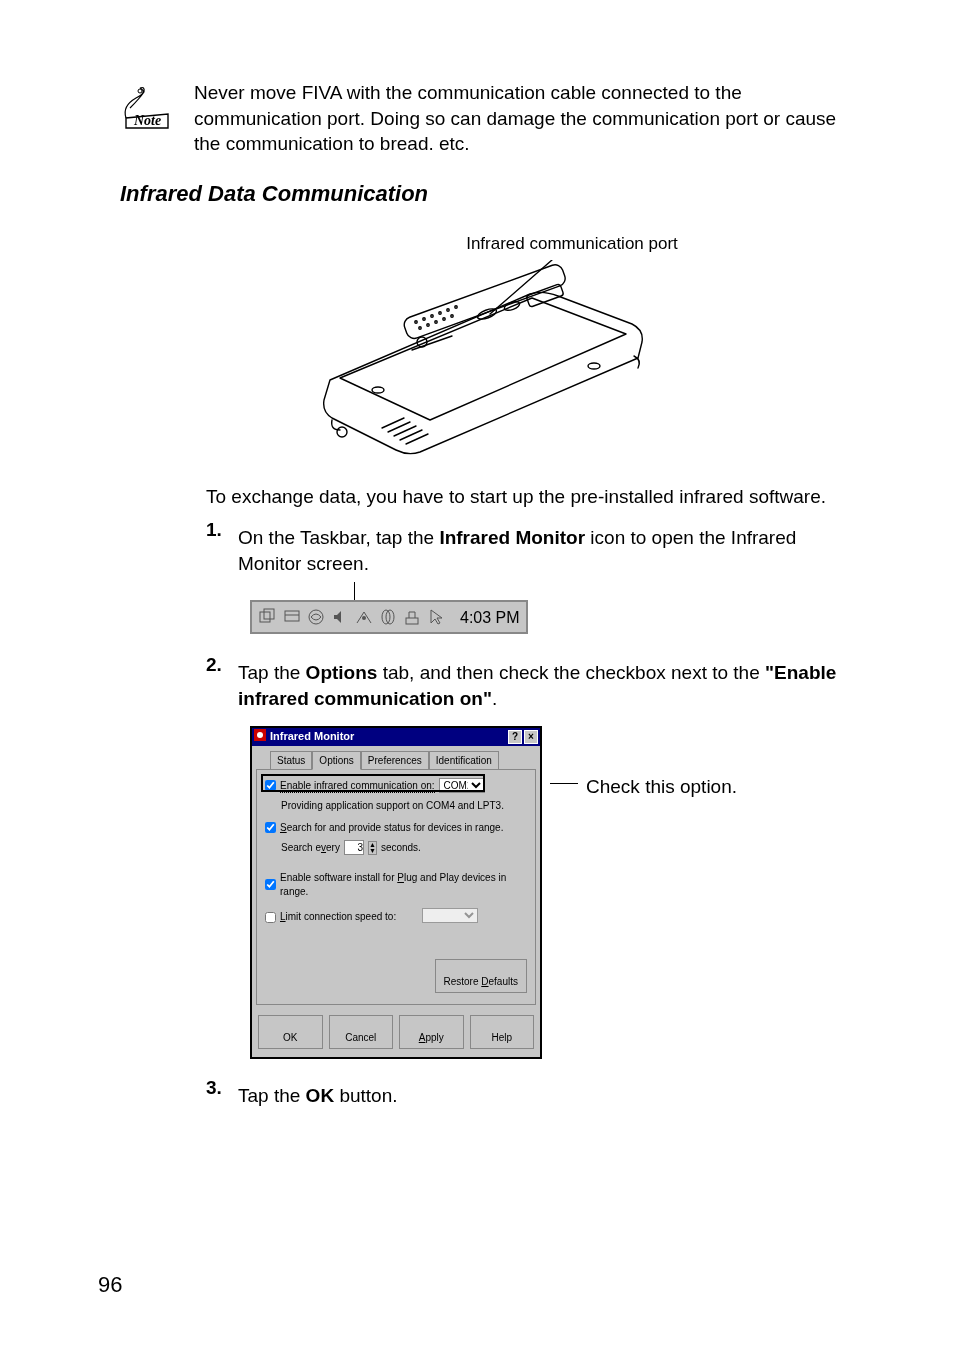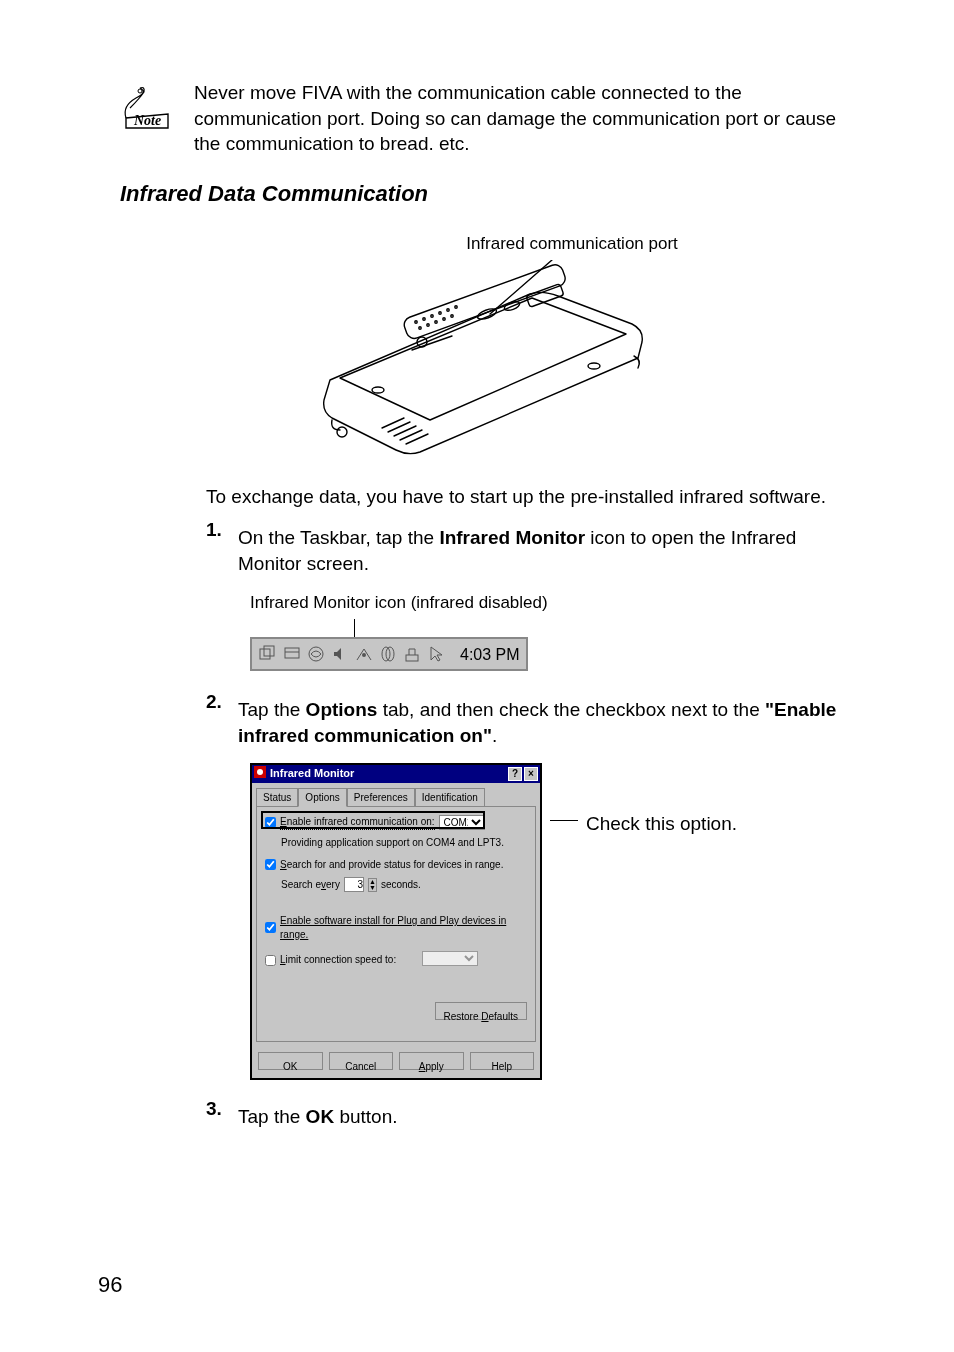--- a/index.html
+++ b/index.html
@@ -46,33 +46,33 @@
     font-family: "MS Sans Serif", Arial, sans-serif; font-size: 10px;
     color: #000;
   }
   .titlebar {
     background: #000080; color: #fff; display: flex; align-items: center;
     justify-content: space-between; height: 18px; padding: 0 2px;
     font-weight: bold; font-size: 11px;
   }
   .titlebar .tbtns { display: flex; gap: 2px; }
   .titlebar .tbtn { width: 14px; height: 14px; background: #c6c6c6; border: 1px solid #fff; color:#000; font-size: 10px; display:flex; align-items:center; justify-content:center; }
-  .tabs { display: flex; padding: 4px 4px 0 4px; gap: 0; }
+  .tabs { display: flex; padding: 4px 4px 0 18px; gap: 0; }
   .tab { border: 1px solid #888; border-bottom: none; background: #c6c6c6; padding: 2px 6px; font-size: 10px; position: relative; top: 1px; }
   .tab.active { background: #c6c6c6; border-bottom: 1px solid #c6c6c6; z-index: 2; }
   .tab-panel { border: 1px solid #888; margin: 0 4px 4px 4px; padding: 8px 8px 6px 8px; background: #c6c6c6; min-height: 236px; position: relative; }
   .opt-row { display: flex; align-items: center; gap: 4px; margin-bottom: 6px; font-size: 10px; }
   .opt-row input[type=checkbox] { width: 11px; height: 11px; }
   .dotted { border-bottom: 1px dotted #000; }
   .opt-row select, .opt-row input[type=text] { font-size: 10px; height: 15px; border: 1px solid #888; background: #fff; }
   .indent { margin-left: 16px; font-size: 10px; margin-bottom: 8px; }
   .spin { width: 20px; text-align: right; }
   .btn {
     border: 1px solid #888; background: #c6c6c6; font-size: 10px;
-    height: 16px; padding: 8px 8px;
+    height: 16px; padding: 16px 8px;
   }
   .restore-row { text-align: right; margin-top: 36px; }
   .btn-row { display: flex; justify-content: space-between; padding: 6px 6px 8px 6px; gap: 6px; }
   .btn-row .btn { flex: 1; }
   .focus-box { position: absolute; border: 2px solid #000; }
   .side-annot { font-size: 19px; margin-top: 48px; }
   .lead-line { width: 28px; height: 1px; background: #000; margin-top: 57px; }
 
   .page-num { position: absolute; bottom: 52px; left: 98px; font-size: 22px; }
 </style>
@@ -141,21 +141,20 @@
 <p class="intro-para">To exchange data, you have to start up the pre-installed infrared software.</p>
 
 <ol class="steps">
 
   <li>
     <span class="step-num">1.</span>
     <div class="step-body">
       <p>
         <span>On the Taskbar, tap the </span><span class="strong">Infrared Monitor</span><span> icon to open the Infrared Monitor screen.</span>
       </p>
-      <div class="icon-cap">Infrared Monitor icon (infrared disabled)</div>
       <div class="tick-line"></div>
       <div class="taskbar">
         <span class="ti">
           <svg width="18" height="18" viewBox="0 0 18 18">
               <rect x="1" y="4" width="10" height="10" fill="none" stroke="#555"></rect>
               <rect x="5" y="1" width="10" height="10" fill="none" stroke="#555"></rect>
             </svg>
         </span>
         <span class="ti">
           <svg width="18" height="18" viewBox="0 0 18 18">
@@ -253,21 +252,21 @@
             <div class="opt-row" style="margin-left:16px;">
               <span>Search e<span style="text-decoration:underline;">v</span>ery</span>
               <input type="text" class="spin" value="3" style="">
               <span style="display:inline-flex;flex-direction:column;line-height:6px;border:1px solid #888;">
                 <span style="font-size:7px;">▲</span>
                   <span style="font-size:7px;">▼</span>
               </span>
               <span>seconds.</span>
             </div>
 
-            <div class="opt-row" style="margin-top:22px;text-decoration:underline;">
+            <div class="opt-row" style="margin-top:16px;">
               <input type="checkbox" checked="" style="">
               <span>Enable software install for <span style="text-decoration:underline;">P</span>lug and Play devices in range.</span>
             </div>
 
             <div class="opt-row" style="margin-top:10px;align-items:flex-end;">
               <input type="checkbox" style="">
               <span><span style="text-decoration:underline;">L</span>imit connection speed to:</span>
               <select disabled="" style="width:56px;margin-left:22px;"></select>
             </div>
 

